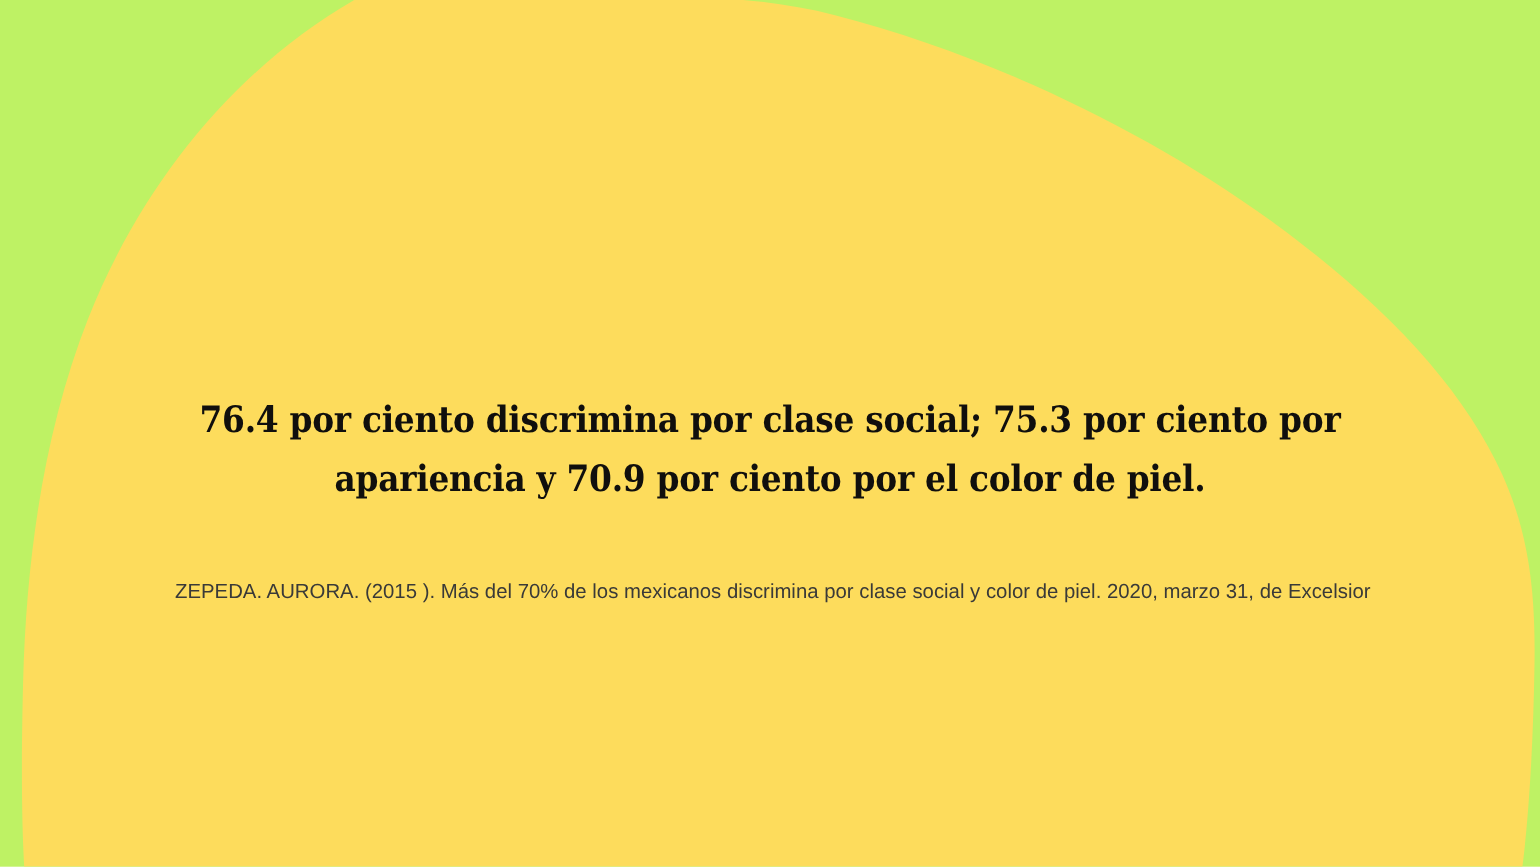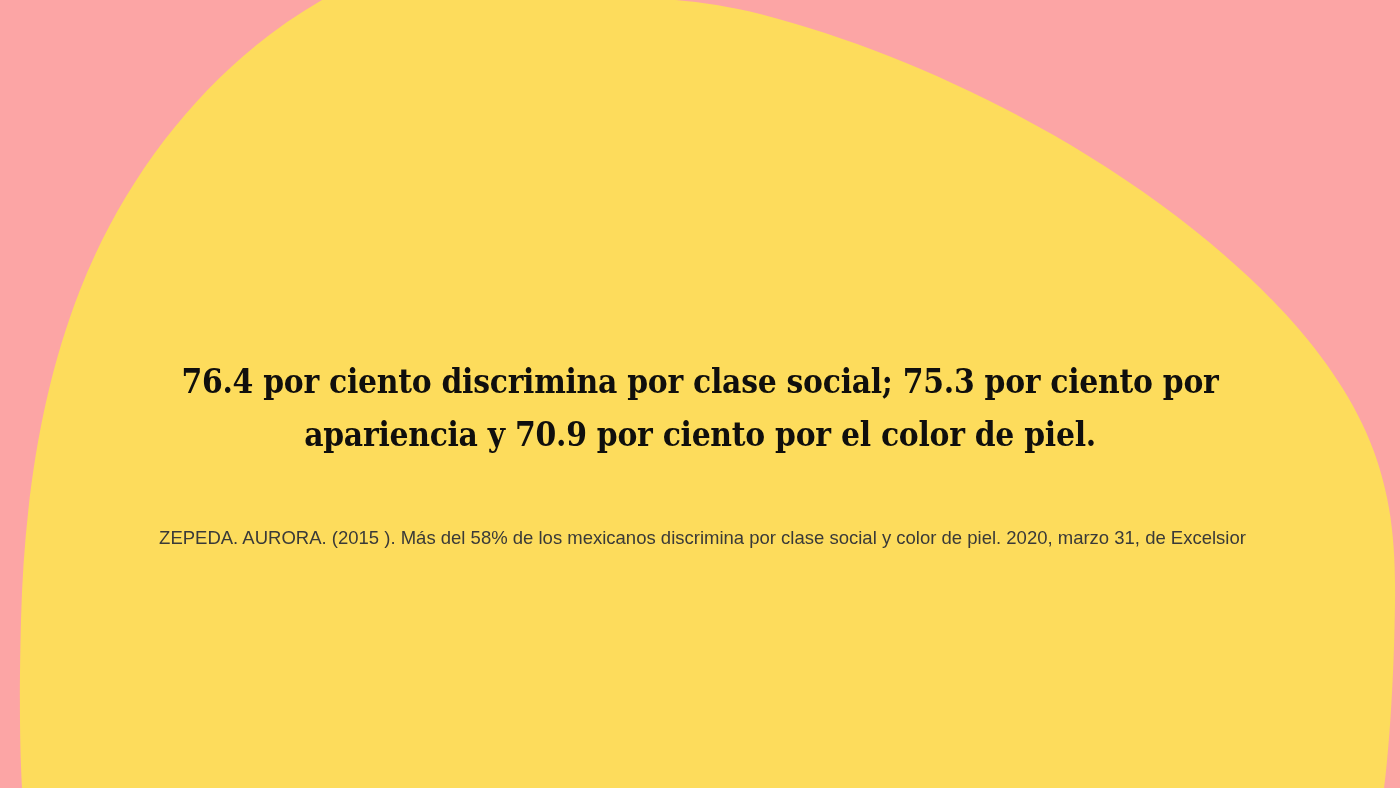--- a/index.html
+++ b/index.html
@@ -11,21 +11,21 @@
     height: 788px;
     overflow: hidden;
     background: #fcfbf7;
     font-family: "Liberation Sans", sans-serif;
   }
 
   #slide {
     position: relative;
     width: 1400px;
     height: 788px;
-    background: #fca5a5;
+    background: #bef264;
   }
 
   
   #blob-layer {
     position: absolute;
     left: 0;
     top: 0;
     width: 1400px;
     height: 788px;
   }
@@ -97,17 +97,17 @@
                C 700 -1, 644 -4, 600 0
                Z"></path>
     </svg>
   </div>
 
   <div id="content">
 
     <h1 id="headline">76.4 por ciento discrimina por clase social; 75.3 por ciento por apariencia y 70.9 por ciento por el color de piel.</h1>
 
     <div id="citation">
-      <span class="cite-line">ZEPEDA. AURORA. (2015 ). Más del 58% de los mexicanos discrimina por clase social y color de piel. 2020, marzo 31, de Excelsior</span>
+      <span class="cite-line">ZEPEDA. AURORA. (2015 ). Más del 70% de los mexicanos discrimina por clase social y color de piel. 2020, marzo 31, de Excelsior</span>
     </div>
 
   </div>
 </div>
 
 </body></html>

